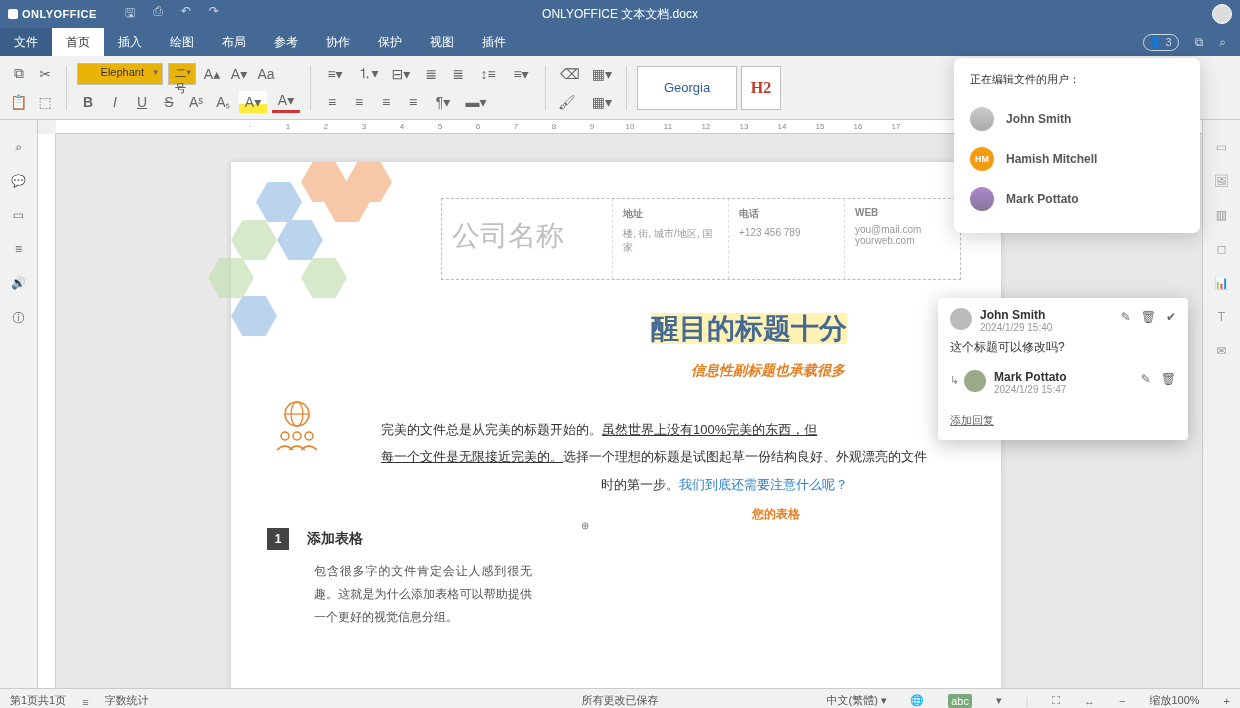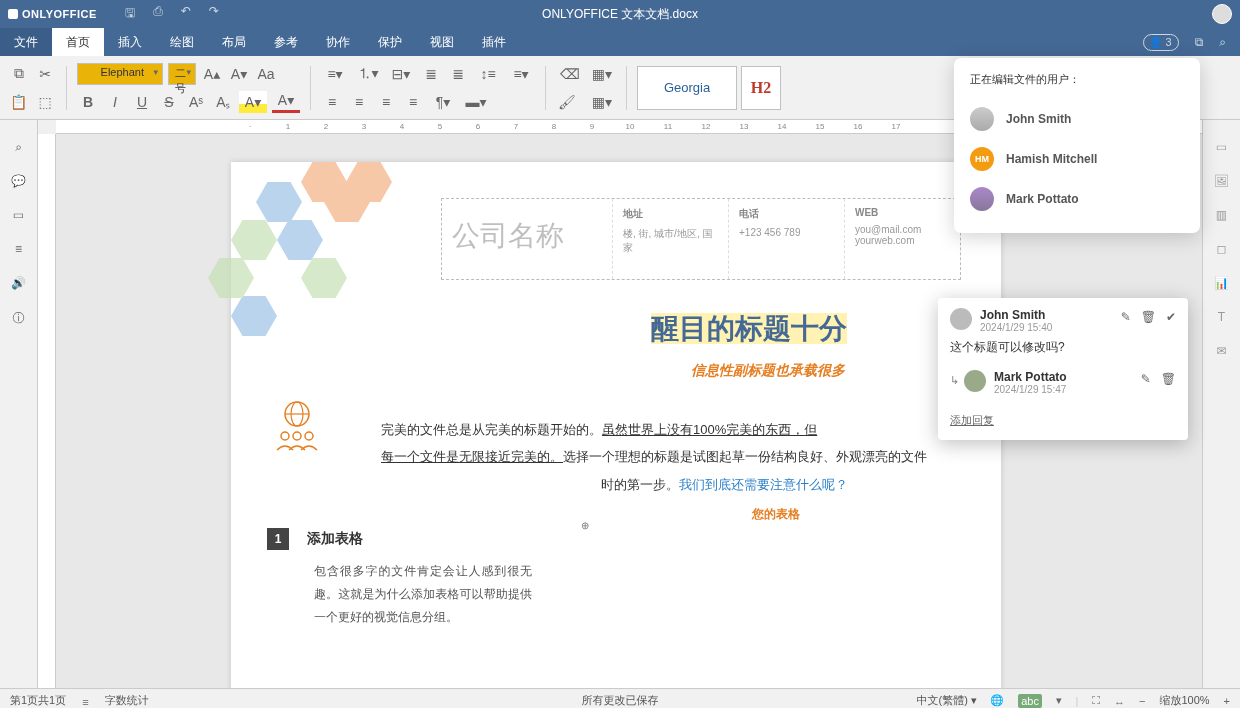--- a/index.html
+++ b/index.html
@@ -103,21 +103,21 @@
 .cmt .acts { position:absolute; right:0; top:2px; display:flex; gap:10px; color:#666; }
 .cmt .acts span { cursor:pointer; }
 .cmt-av { width:22px; height:22px; border-radius:50%; background:#bbb; float:left; margin-right:8px; }
 .reply { margin-left:14px; margin-top:8px; position:relative; }
 .reply .arrow { position:absolute; left:-14px; top:4px; color:#888; font-size:11px; }
 .add-reply { margin-top:12px; color:#666; text-decoration:underline; cursor:pointer; font-size:11px; }
 
 
 .status { position:absolute; left:0; right:0; bottom:0; height:20px; background:#f1f1f1; border-top:1px solid #cbcbcb; display:flex; align-items:flex-end; font-size:11px; color:#555; padding:0 10px; gap:16px; }
 .status .center { position:absolute; left:50%; transform:translateX(-50%); }
-.status .right { margin-left:auto; display:flex; align-items:center; gap:14px; }
+.status .right { margin-left:auto; display:flex; align-items:center; gap:24px; }
 .status .sbtn { cursor:pointer; color:#666; }
 
 svg { display:block; }
 </style>
 </head>
 <body>
 
 <div class="titlebar">
   <span class="logo"><span class="logo-o"></span><span>ONLYOFFICE</span></span>
   <div class="title-icons">

